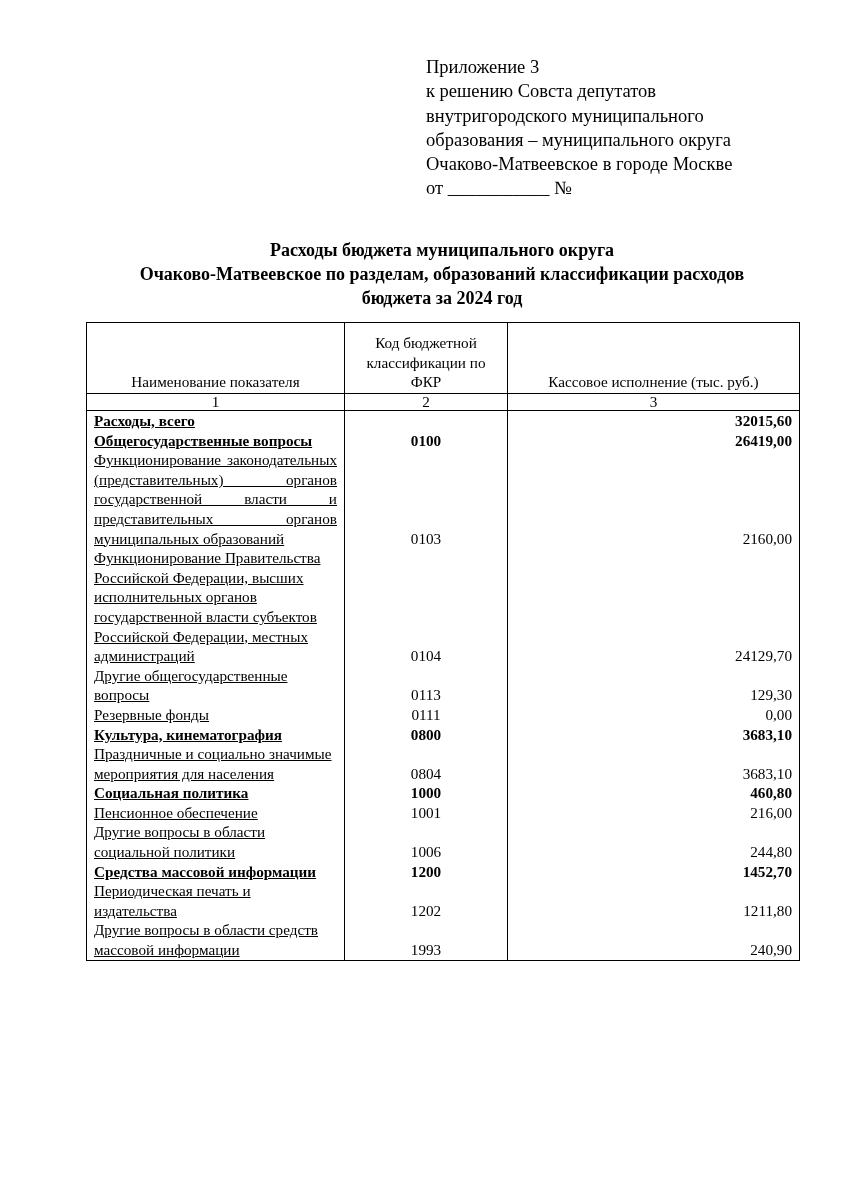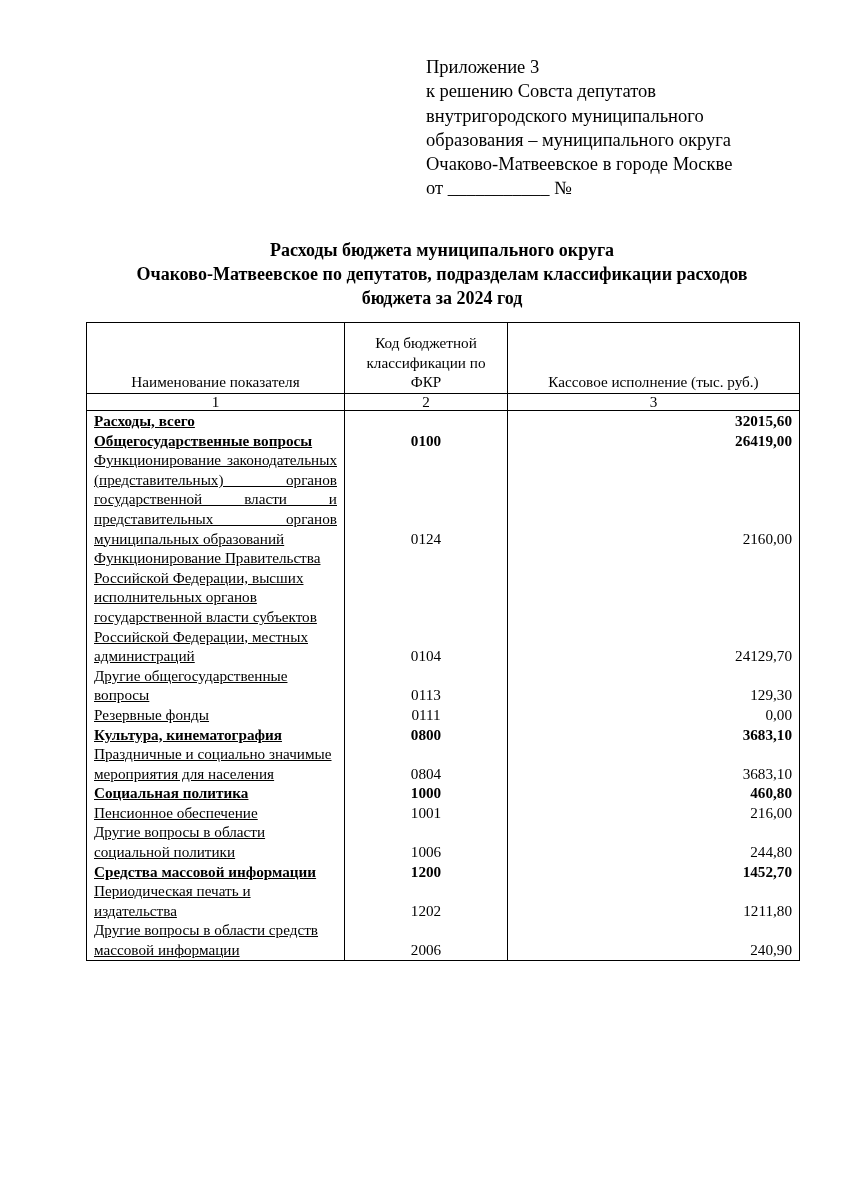--- a/index.html
+++ b/index.html
@@ -46,21 +46,21 @@
   <div>Приложение 3</div>
   <div>к решению Совста депутатов</div>
   <div>внутригородского муниципального</div>
   <div>образования – муниципального округа</div>
   <div>Очаково-Матвеевское в городе Москве</div>
   <div>от ___________ №</div>
 </div>
 
 <div class="title">
   <div>Расходы бюджета муниципального округа</div>
-  <div>Очаково-Матвеевское по депутатов, подразделам классификации расходов</div>
+  <div>Очаково-Матвеевское по разделам, образований классификации расходов</div>
   <div>бюджета за 2024 год</div>
 </div>
 
 <table class="budget">
   <colgroup>
       <col class="c1">
       <col class="c2">
       <col class="c3">
     </colgroup>
   <tbody>
@@ -80,21 +80,21 @@
     <td class="code"></td>
     <td class="amt">32015,60</td>
   </tr>
   <tr class="bold">
     <td class="name">Общегосударственные вопросы</td>
     <td class="code">0100</td>
     <td class="amt">26419,00</td>
   </tr>
   <tr>
     <td class="name">Функционирование законодательных (представительных) органов государственной власти и представительных органов муниципальных образований</td>
-    <td class="code">0124</td>
+    <td class="code">0103</td>
     <td class="amt">2160,00</td>
   </tr>
   <tr>
     <td class="name" style="text-align:left;">Функционирование Правительства Российской Федерации, высших исполнительных органов государственной власти субъектов Российской Федерации, местных администраций</td>
     <td class="code">0104</td>
     <td class="amt">24129,70</td>
   </tr>
   <tr>
     <td class="name" style="text-align:left;">Другие общегосударственные вопросы</td>
     <td class="code">0113</td>
@@ -135,17 +135,17 @@
     <td class="code">1200</td>
     <td class="amt mid">1452,70</td>
   </tr>
   <tr>
     <td class="name" style="text-align:left;">Периодическая печать и издательства</td>
     <td class="code">1202</td>
     <td class="amt mid">1211,80</td>
   </tr>
   <tr>
     <td class="name" style="text-align:left;">Другие вопросы в области средств массовой информации</td>
-    <td class="code">2006</td>
+    <td class="code">1993</td>
     <td class="amt">240,90</td>
   </tr>
 </tbody>
   </table>
 
 </body></html>

